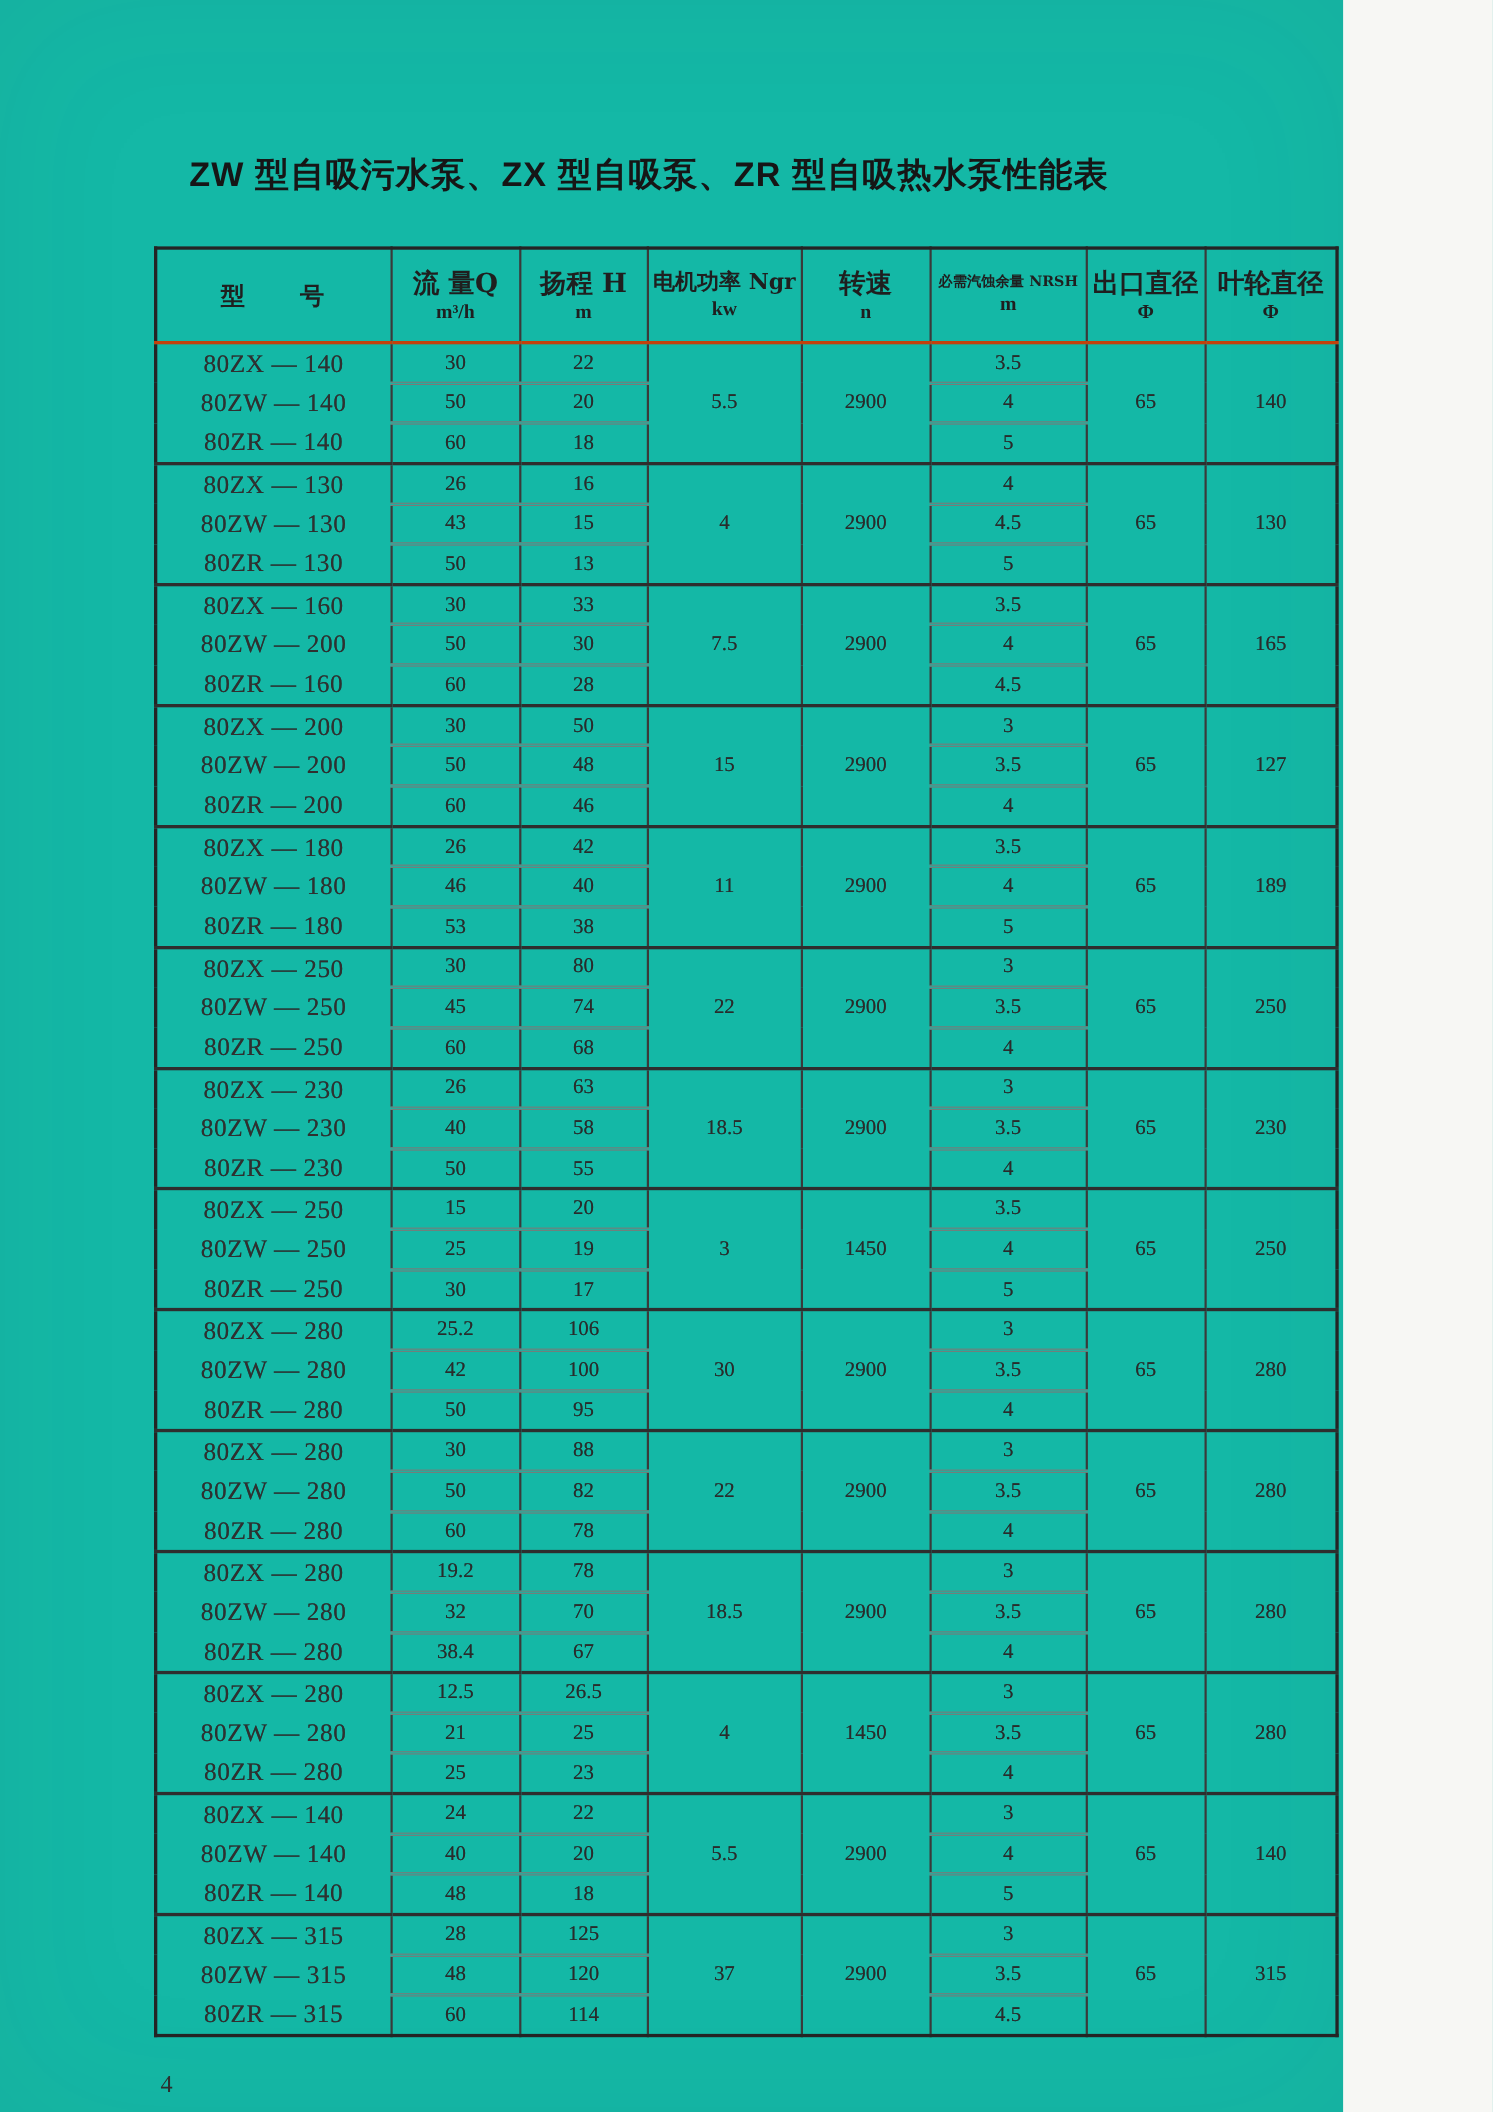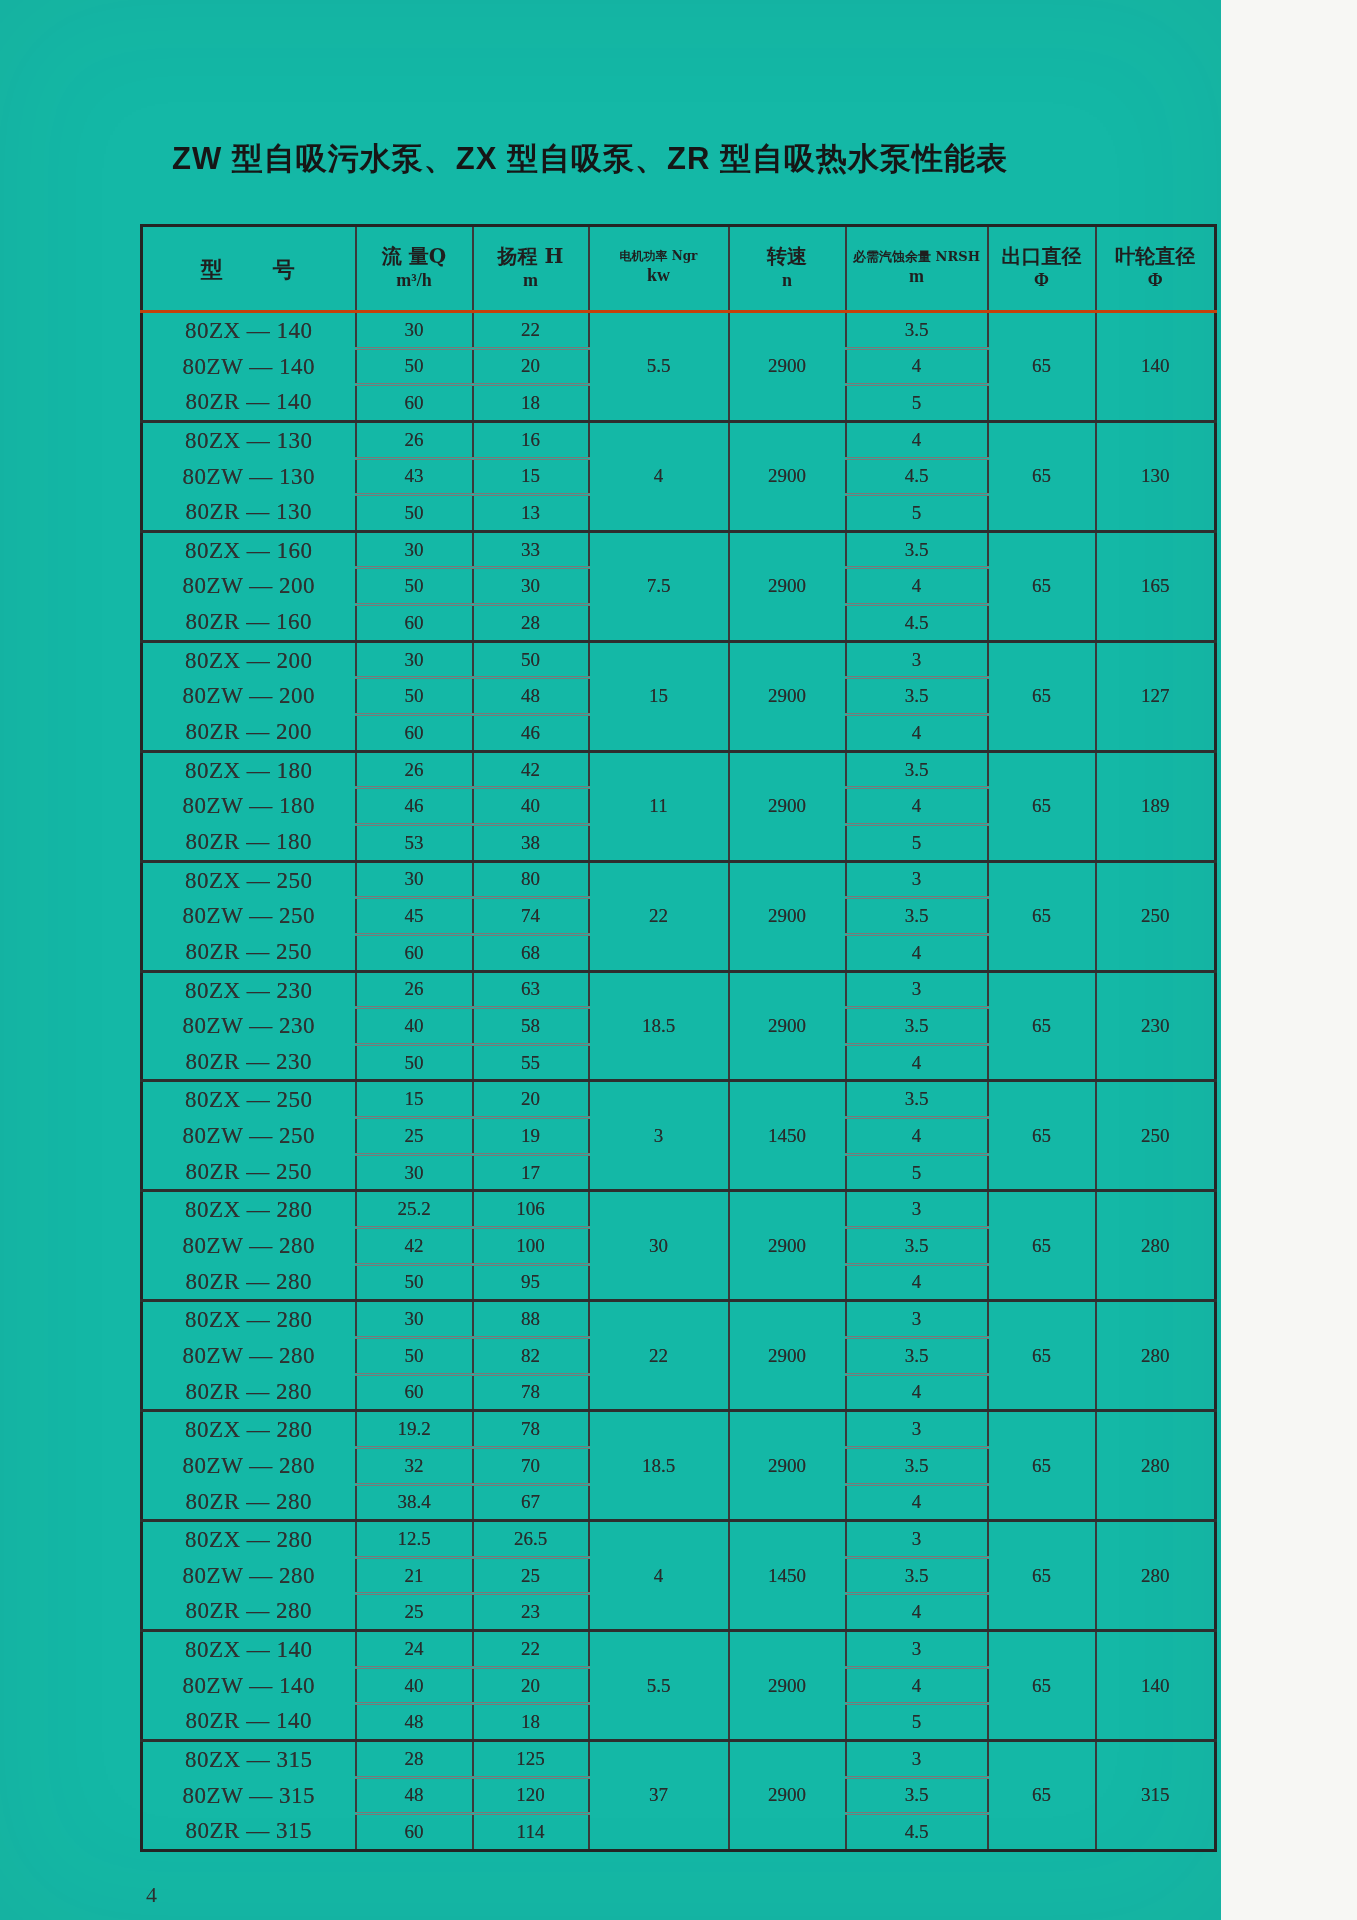--- a/index.html
+++ b/index.html
@@ -50,31 +50,31 @@
   }
   thead th {
     height: 86px;
     border-bottom: 3px solid #c2410c;
     font-weight: 700;
     color: #1f1f1f;
     padding: 4px 2px;
   }
   thead .h-line1 {
     font-family: "DejaVu Serif", "Liberation Serif", serif;
-    font-size: 20px;
+    font-size: 24px;
     line-height: 1.25;
   }
   thead .h-line2 {
     font-family: "Liberation Serif", serif;
     font-weight: 700;
     font-size: 18px;
     line-height: 1.3;
   }
   thead th.th-model .h-line1 { font-size: 22px; letter-spacing: 2px; line-height: 74px; }
-  thead th.th-power .h-line1 { font-size: 12px; }
+  thead th.th-power .h-line1 { font-size: 20px; }
   thead th.th-npsh  .h-line1 { font-size: 13px; letter-spacing: 0px; }
 
   tbody td {
     height: 32.5px;
     font-size: 19px;
     color: #2b2b2b;
     border-top: 3px double #7a7a78;       
     text-shadow: 0 0 0.5px rgba(20,20,20,0.55);
   }
   tbody tr.group-start td {

